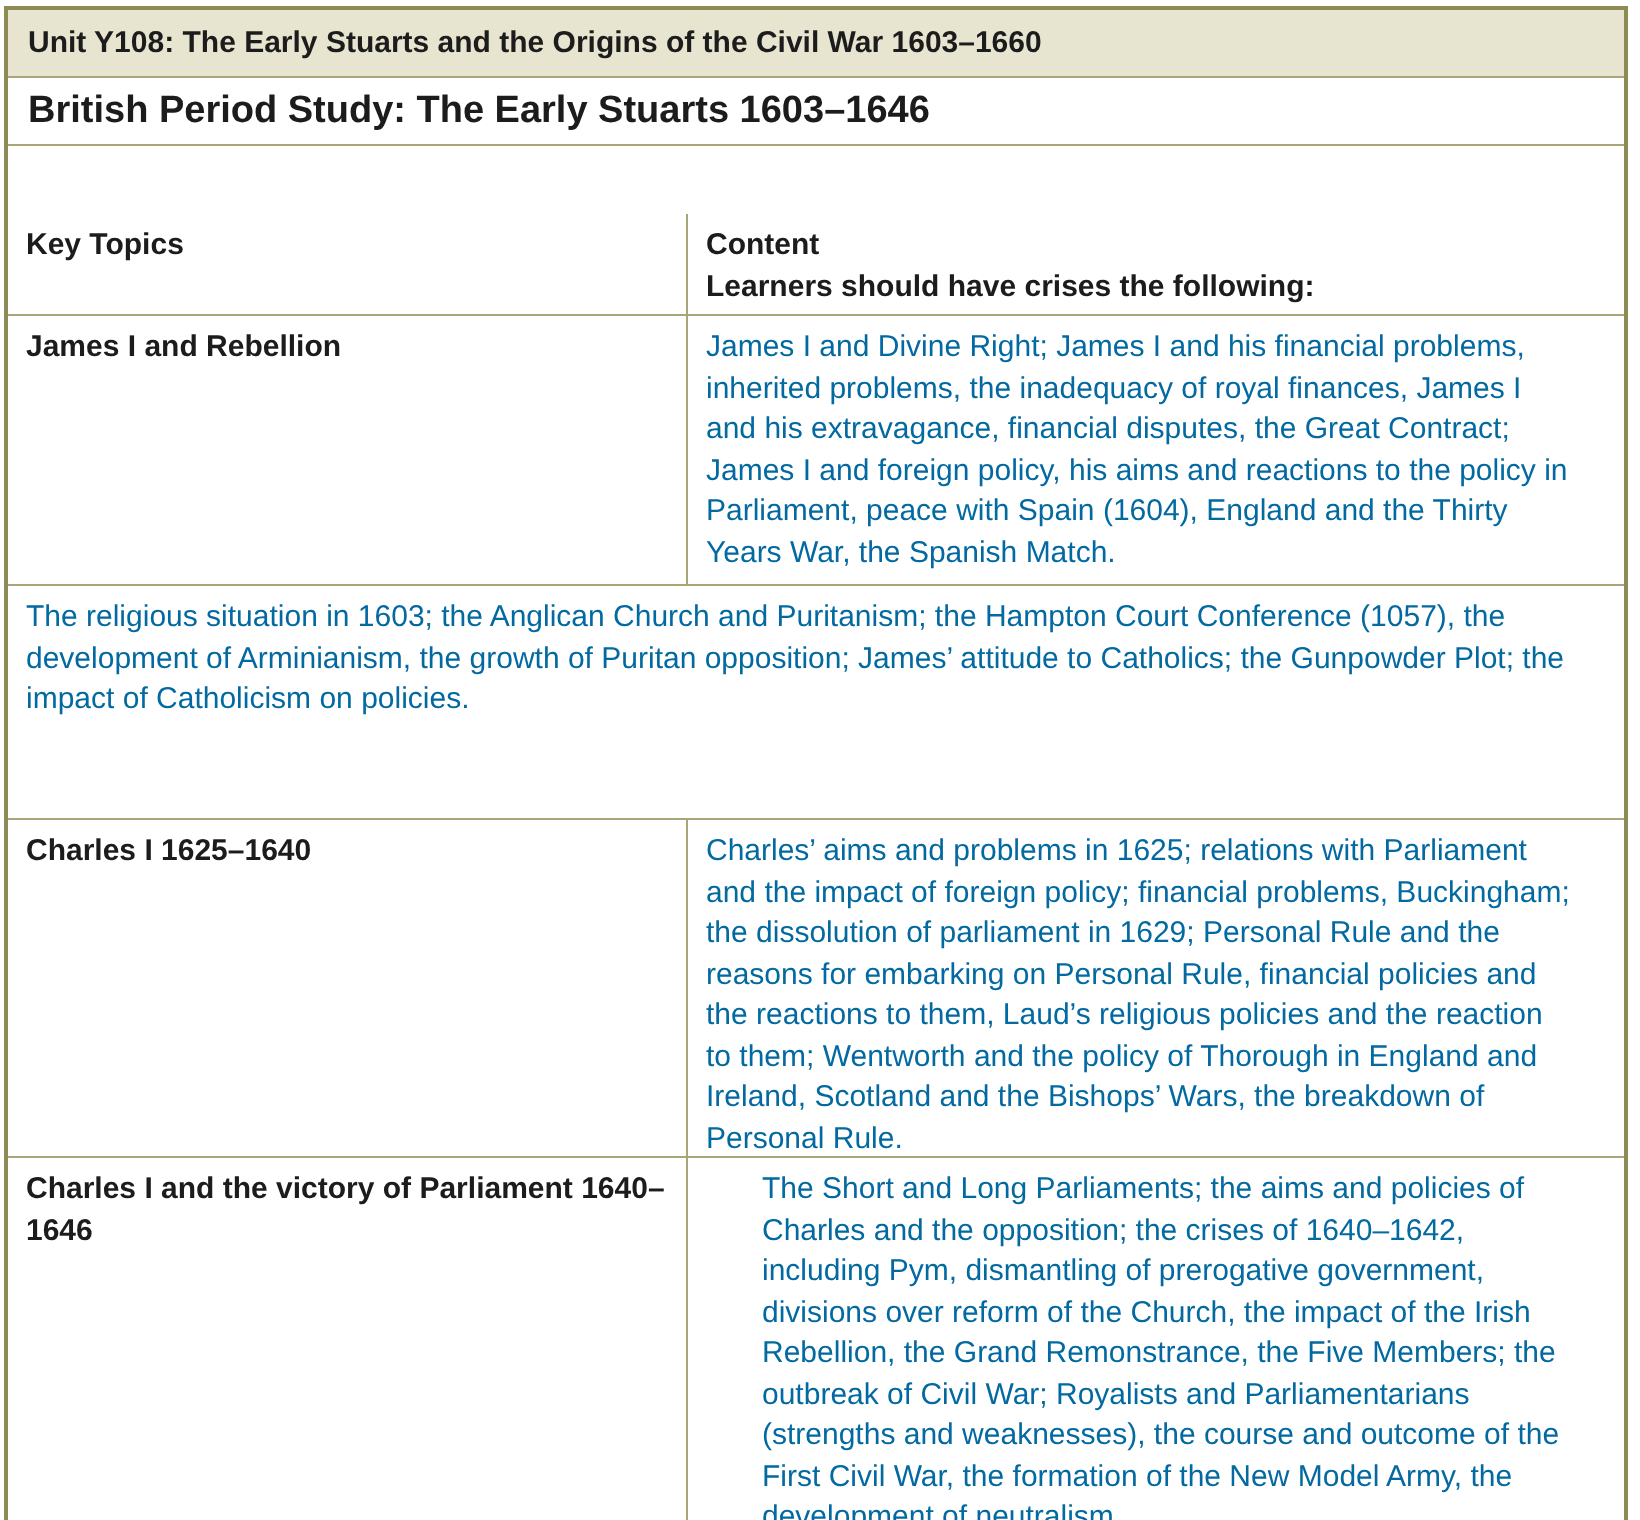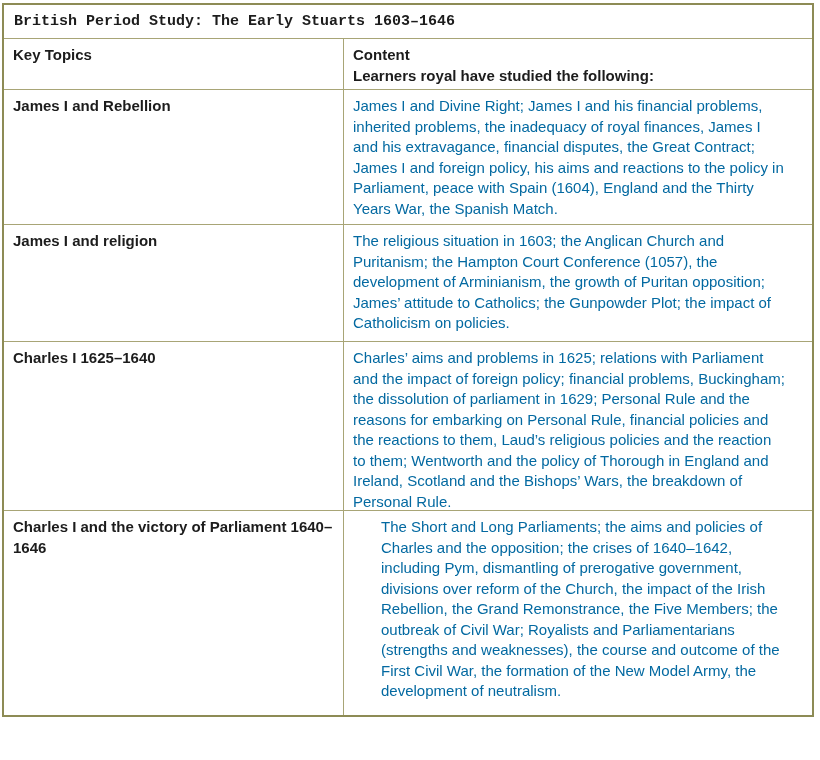--- a/index.html
+++ b/index.html
@@ -27,80 +27,79 @@
     padding: 0 10px;
     font-weight: bold;
     font-size: 15px;
   }
   .subtitle-row {
     height: 34px;
     background: #ffffff;
     align-items: center;
     padding: 0 10px;
     font-weight: bold;
-    font-size: 15px;
-    font-family: Liberation Mono, monospace;
+    font-size: 19px;
   }
   .cell-left {
     width: 340px;
     flex: 0 0 340px;
     border-right: 1px solid #a8a576;
     padding: 6px 10px 6px 9px;
     font-size: 15px;
     line-height: 20.5px;
   }
   .cell-right {
     flex: 1 1 auto;
     padding: 6px 26px 6px 9px;
     font-size: 15px;
     line-height: 20.5px;
   }
   .col-header .cell-left, .col-header .cell-right { font-weight: bold; }
-  .col-header { height: 51px; }
+  .col-header { height: 51px; margin-top: 34px; }
   .topic { font-weight: bold; }
   .body-row .cell-right { color: #0369a1; }
   .r1 { height: 135px; }
   .r2 { height: 117px; }
   .r3 { height: 169px; }
   .r4 { height: 204px; gap: 28px; }
 </style>
 </head>
 <body>
 
 <div class="page">
   <div class="spec-table">
 
+    <div class="row unit-header">
+      <span>Unit Y108: The Early Stuarts and the Origins of the Civil War 1603–1660</span>
+    </div>
 
     <div class="row subtitle-row">
       <span>British Period Study: The Early Stuarts 1603–1646</span>
     </div>
 
     <div class="row col-header">
       <div class="cell-left">
         <span>Key Topics</span>
       </div>
       <div class="cell-right">
         <div>Content</div>
-        <div>Learners royal have studied the following:</div>
+        <div>Learners should have crises the following:</div>
       </div>
     </div>
 
     <div class="row body-row r1">
       <div class="cell-left">
         <span class="topic">James I and Rebellion</span>
       </div>
       <div class="cell-right">
         <span>James I and Divine Right; James I and his financial problems, inherited problems, the inadequacy of royal finances, James I and his extravagance, financial disputes, the Great Contract; James I and foreign policy, his aims and reactions to the policy in Parliament, peace with Spain (1604), England and the Thirty Years War, the Spanish Match.</span>
       </div>
     </div>
 
     <div class="row body-row r2">
-      <div class="cell-left">
-        <span class="topic">James I and religion</span>
-      </div>
       <div class="cell-right">
         <span>The religious situation in 1603; the Anglican Church and Puritanism; the Hampton Court Conference (1057), the development of Arminianism, the growth of Puritan opposition; James’ attitude to Catholics; the Gunpowder Plot; the impact of Catholicism on policies.</span>
       </div>
     </div>
 
     <div class="row body-row r3">
       <div class="cell-left">
         <span class="topic">Charles I 1625–1640</span>
       </div>
       <div class="cell-right">

